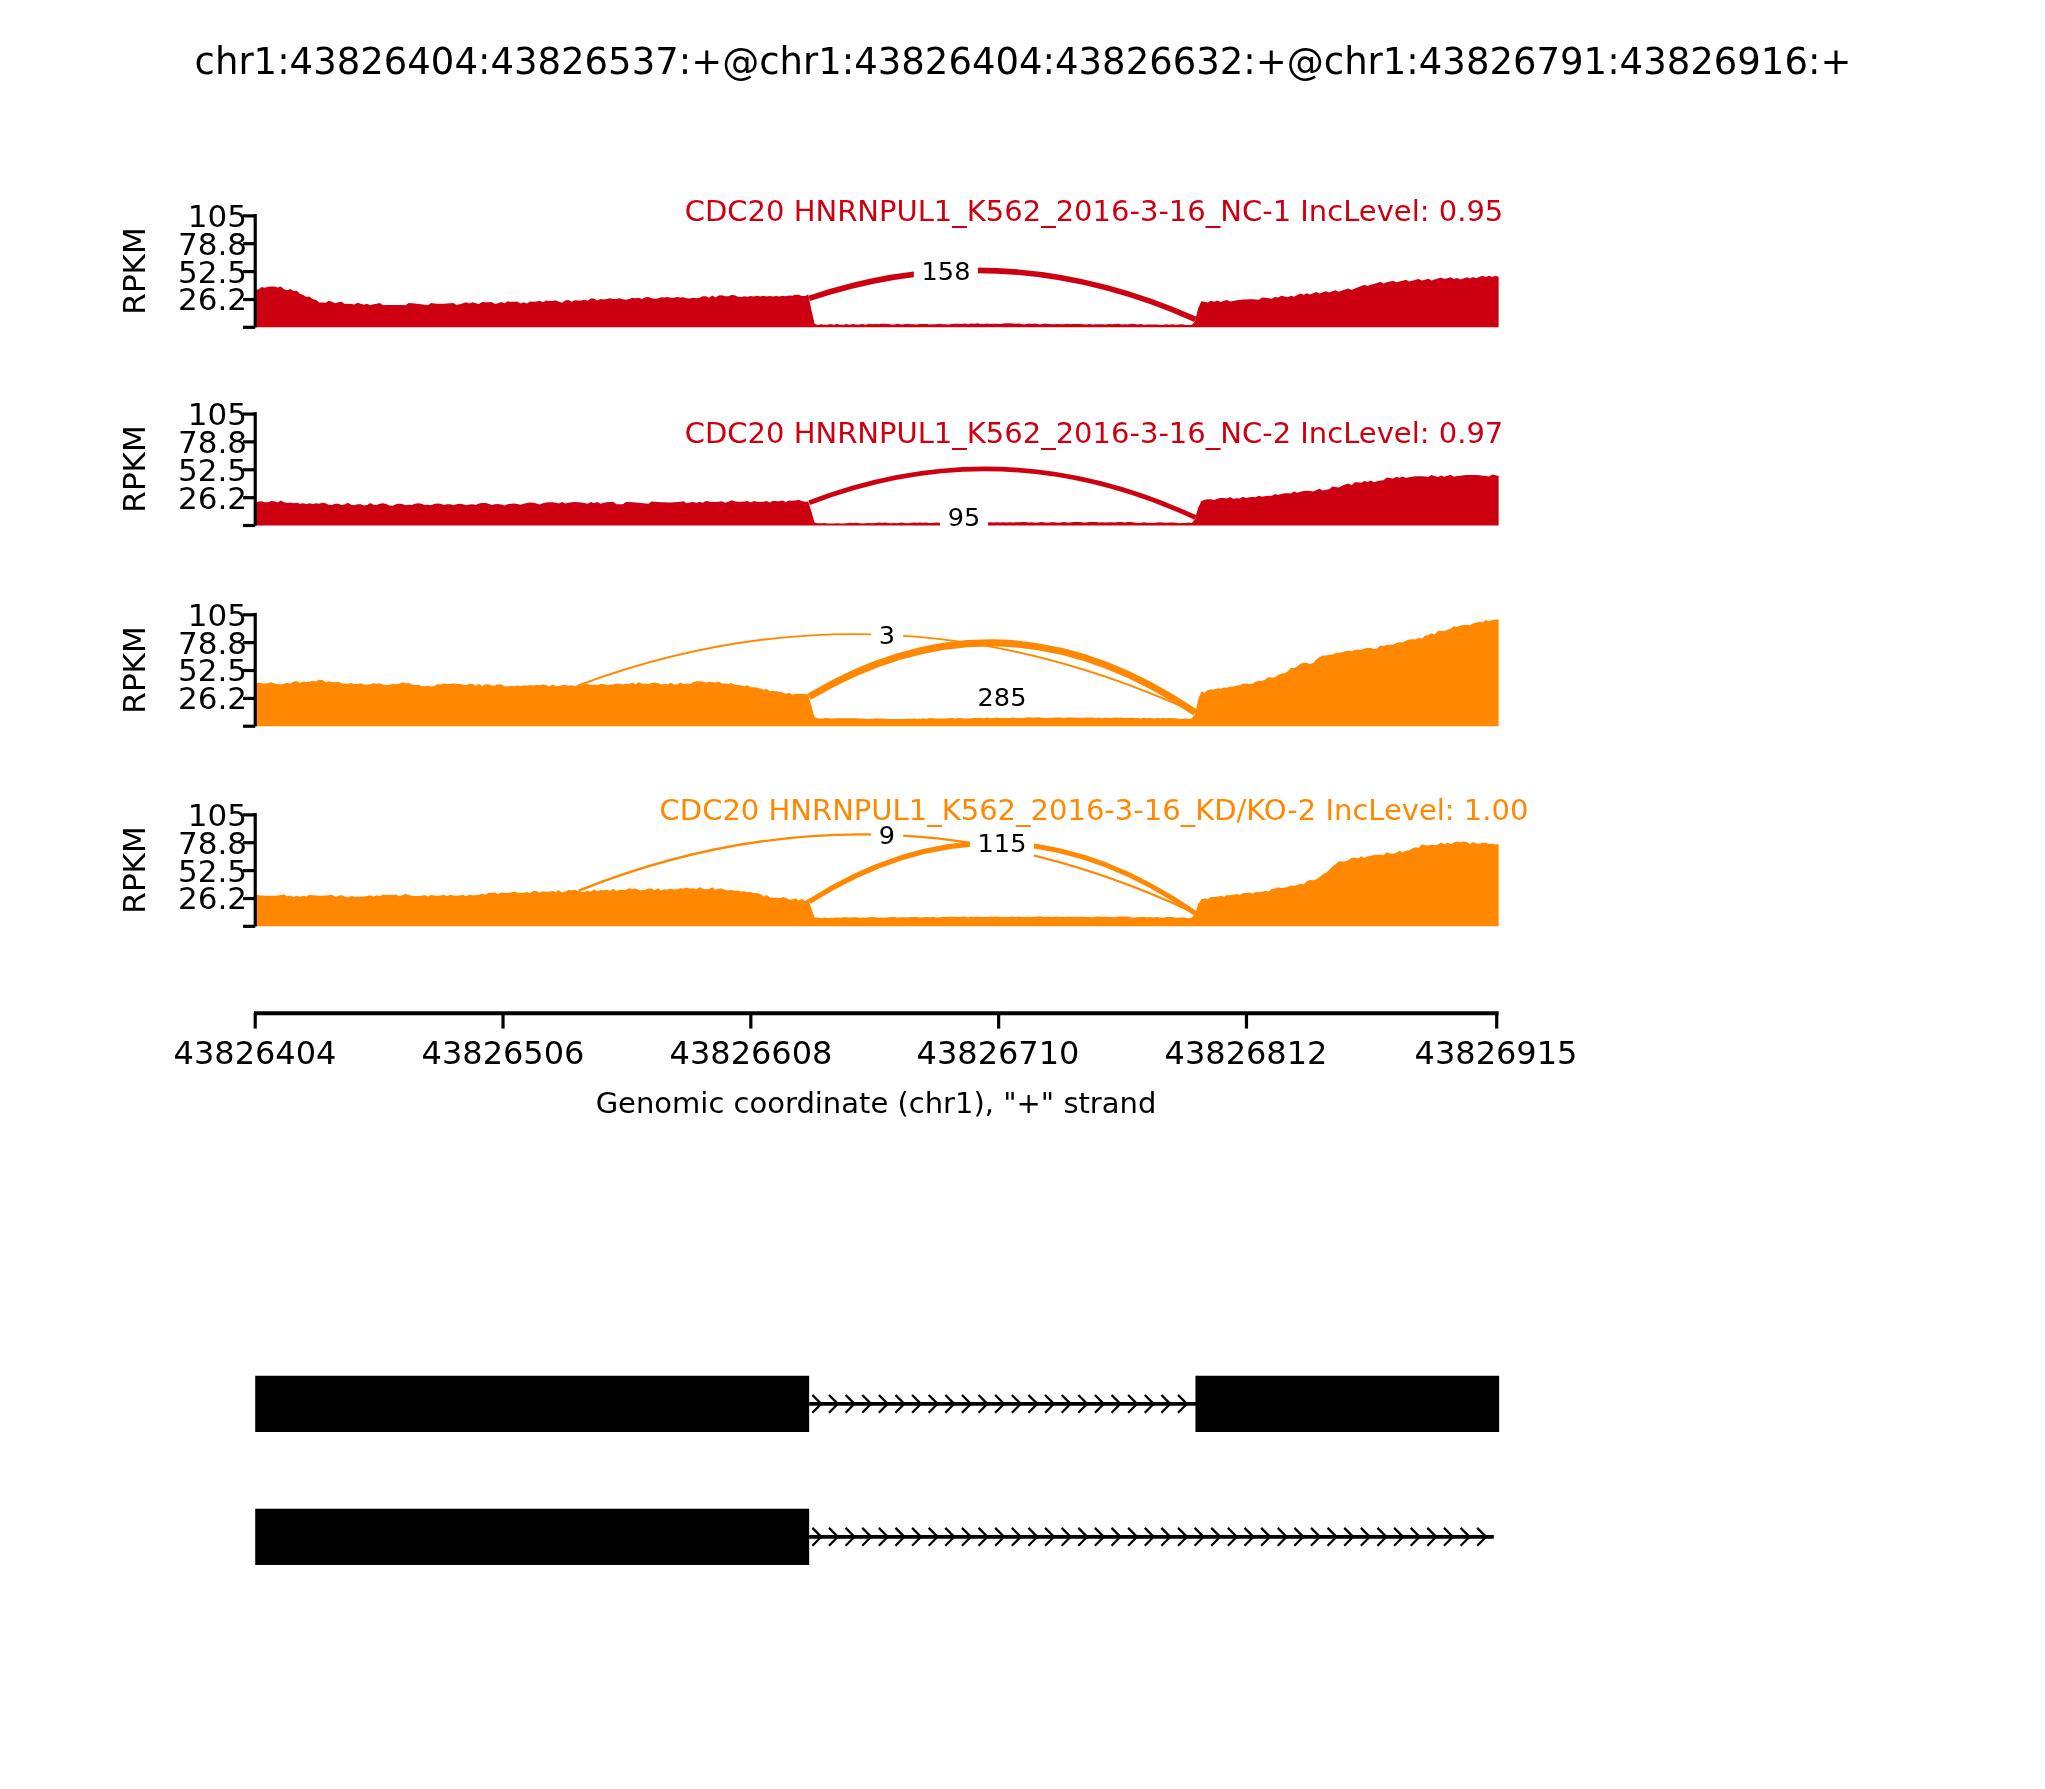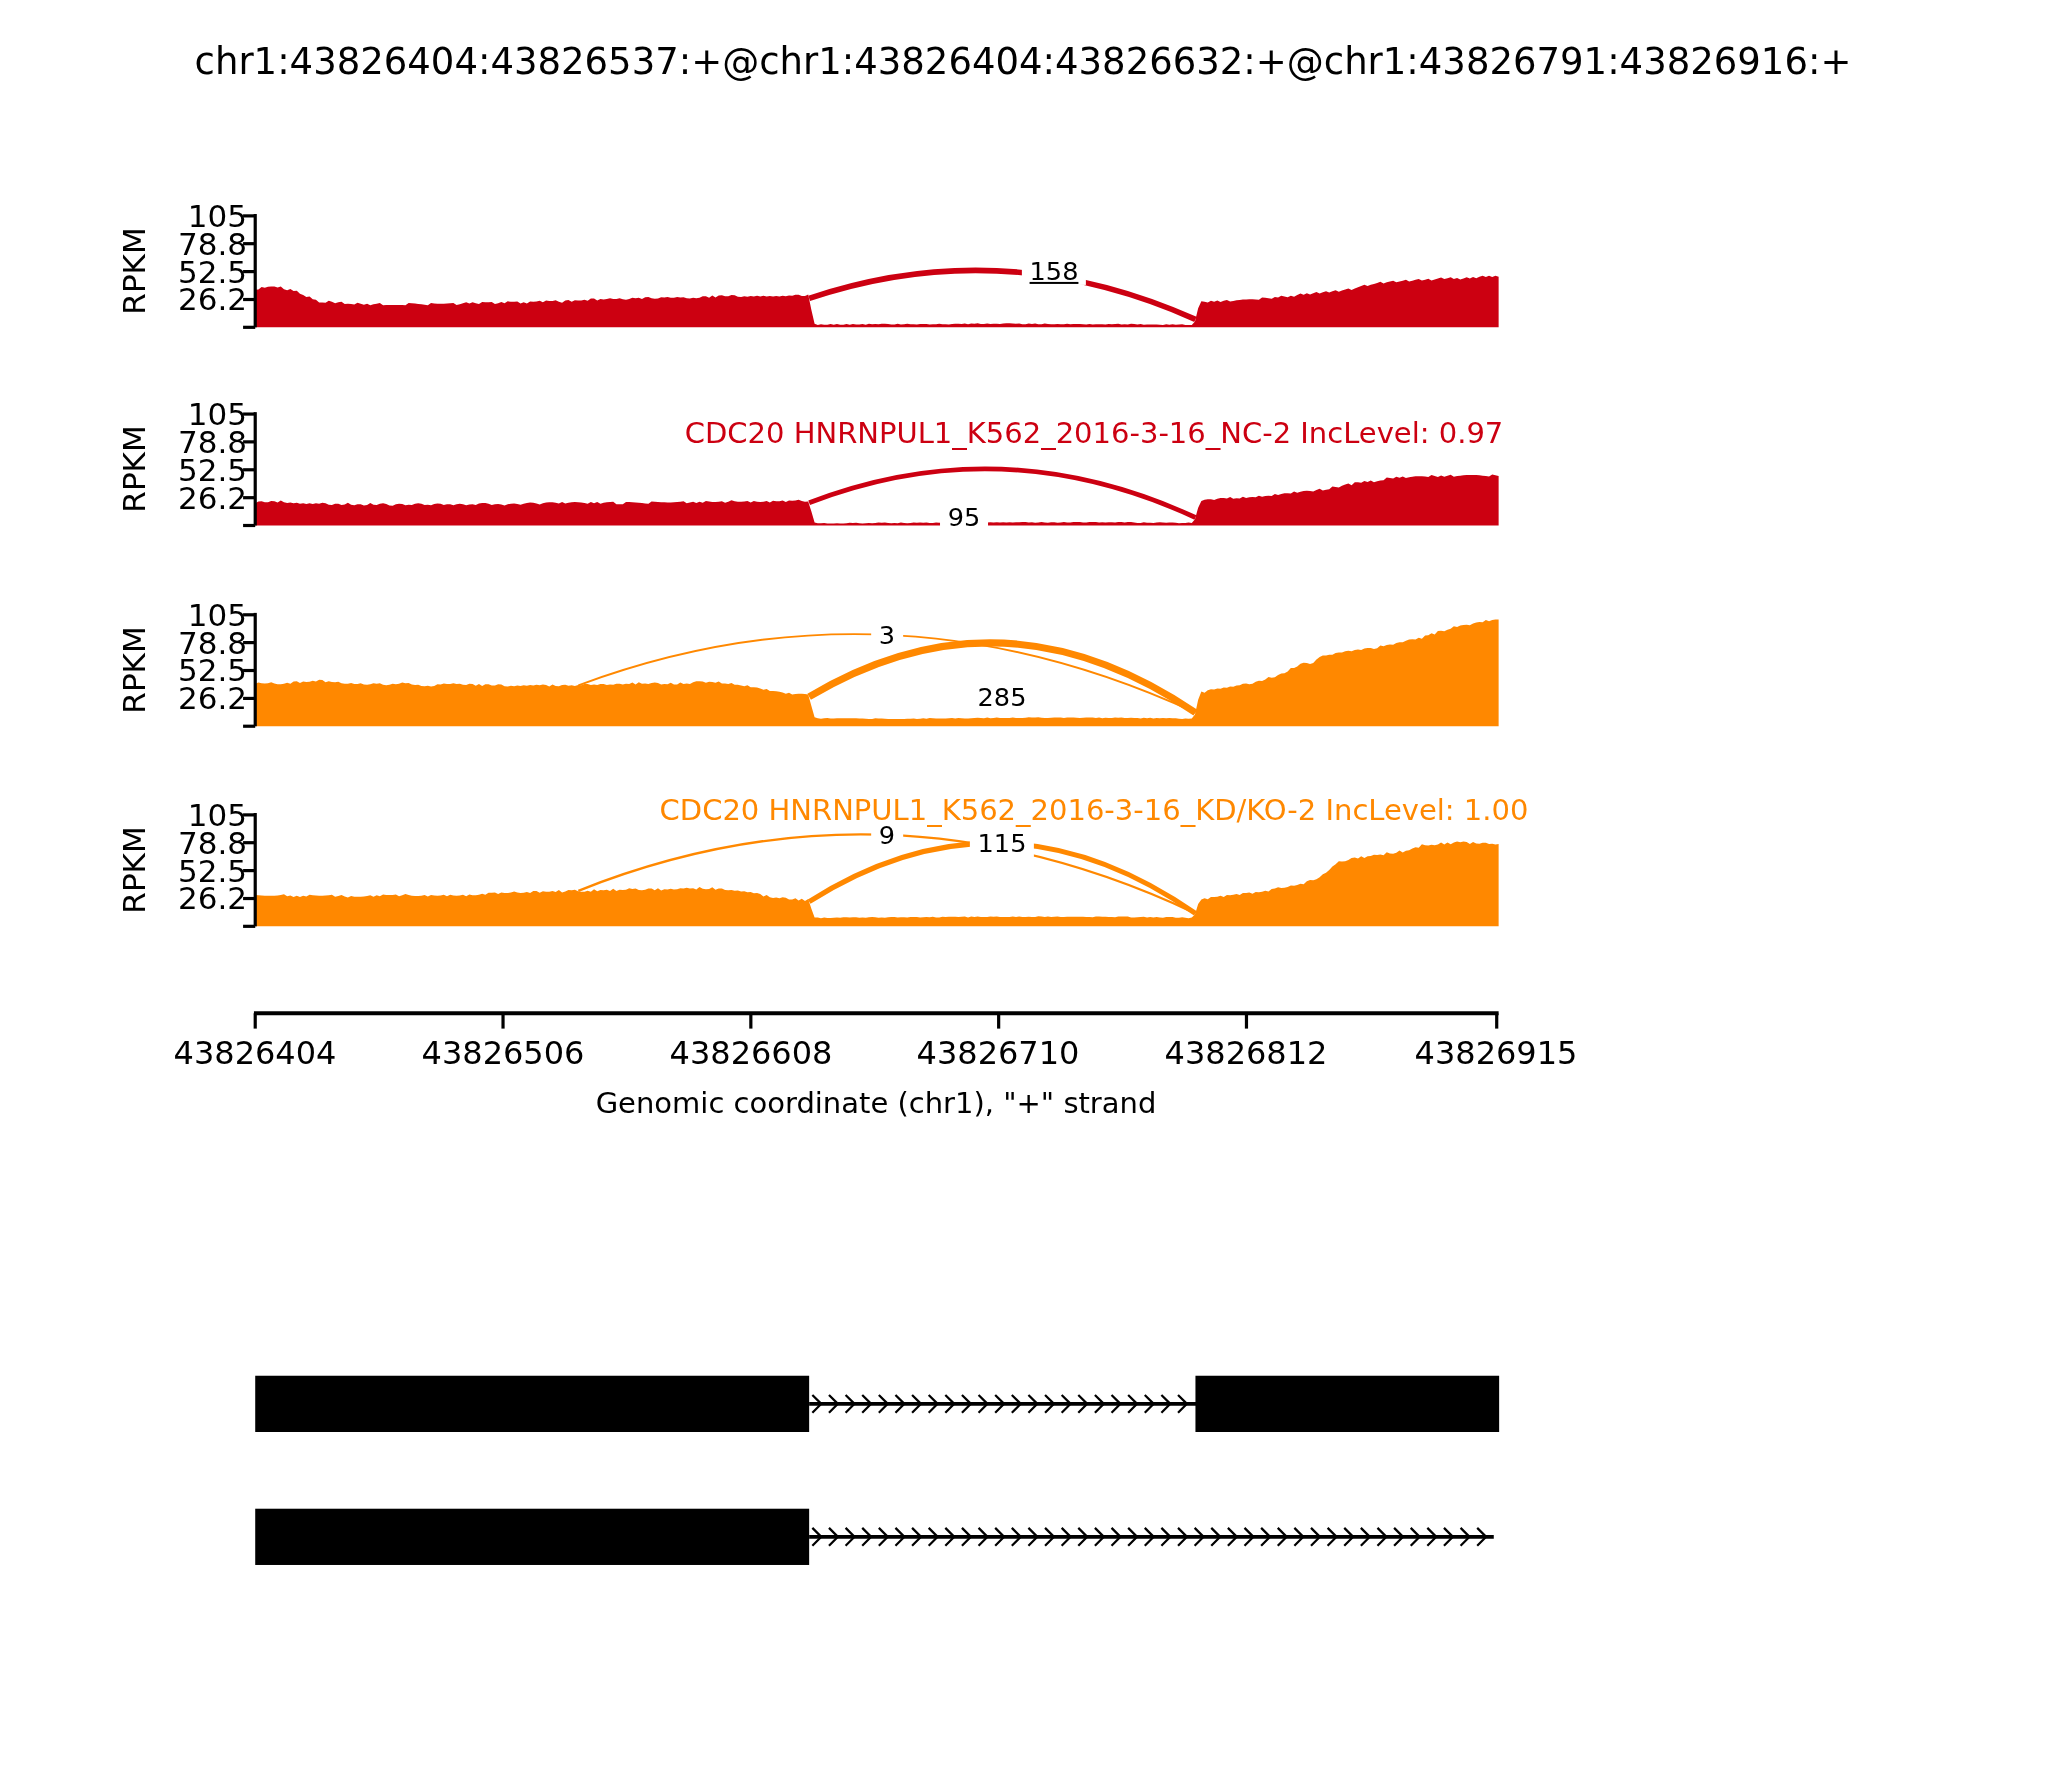--- a/index.html
+++ b/index.html
@@ -139,21 +139,22 @@
       <polyline points="2284.489236790607,2390 2298.489236790607,2404 2284.489236790607,2418" fill="none" stroke="#000" stroke-width="3.5"></polyline>
       <polyline points="2310.489236790607,2390 2324.489236790607,2404 2310.489236790607,2418" fill="none" stroke="#000" stroke-width="3.5"></polyline>
       <rect x="399" y="2360" width="866.4892367906068" height="88" fill="#000"></rect>
     </svg>
 
   <span class="rpkm" style="left: 134px; top: 271px;">RPKM</span>
   <span class="ytick" style="right: 1799px; top: 216px;">105</span>
   <span class="ytick" style="right: 1799px; top: 244px;">78.8</span>
   <span class="ytick" style="right: 1799px; top: 272px;">52.5</span>
   <span class="ytick" style="right: 1799px; top: 299px;">26.2</span>
-  <span class="jlabel" style="left: 1054px; top: 271px; text-decoration: underline;">158</span>
+  <span class="tracktitle" style="left: 1094px; top: 211px; color: rgb(204, 0, 17);">CDC20 HNRNPUL1_K562_2016-3-16_NC-1 IncLevel: 0.95</span>
+  <span class="jlabel" style="left: 946px; top: 271px;">158</span>
 
   <span class="rpkm" style="left: 134px; top: 469px;">RPKM</span>
   <span class="ytick" style="right: 1799px; top: 414px;">105</span>
   <span class="ytick" style="right: 1799px; top: 442px;">78.8</span>
   <span class="ytick" style="right: 1799px; top: 470px;">52.5</span>
   <span class="ytick" style="right: 1799px; top: 498px;">26.2</span>
   <span class="tracktitle" style="left: 1094px; top: 409px; color: rgb(204, 0, 17); margin-top: 24px;">CDC20 HNRNPUL1_K562_2016-3-16_NC-2 IncLevel: 0.97</span>
   <span class="jlabel" style="left: 964px; top: 469px; margin-top: 48px;">95</span>
 
   <span class="rpkm" style="left: 134px; top: 670px;">RPKM</span>

